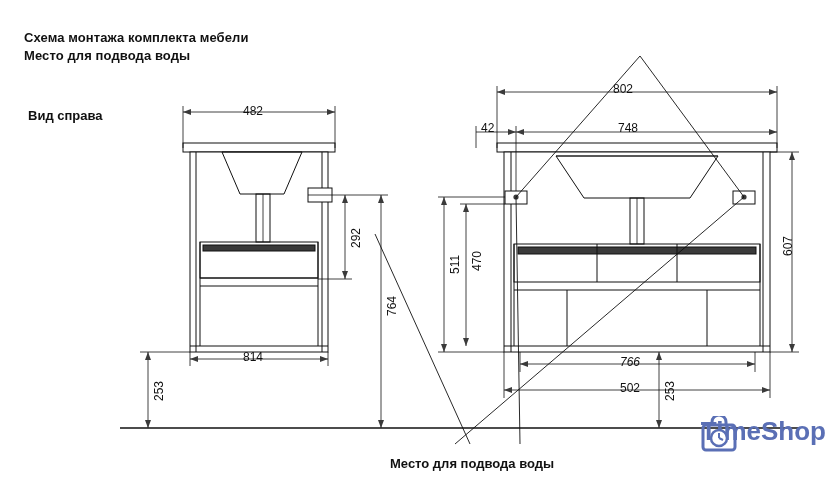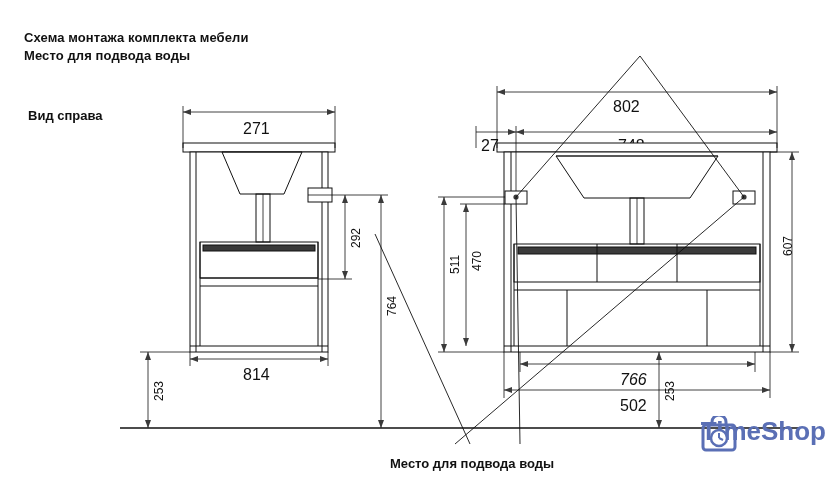--- a/index.html
+++ b/index.html
@@ -8,21 +8,21 @@
     background:#ffffff;
     font-family:"Liberation Sans", sans-serif;
     color:#111;
     overflow:hidden;
     position:relative;
   }
   #root{position:absolute;left:0;top:16px;width:840px;height:479px;}
   .txt{position:absolute;white-space:nowrap;}
   .t-head{font-size:13px;font-weight:bold;letter-spacing:0.1px;}
   .t-lbl{font-size:13px;font-weight:bold;}
-  .t-dim{font-size:16px;margin-top:16px;}
+  .t-dim{font-size:12px;}
   .t-dim-v{font-size:12px;transform-origin:0 0;}
   svg{position:absolute;left:0;top:0;}
   .ln{stroke:#111;stroke-width:1;fill:none;}
   .ln-thin{stroke:#111;stroke-width:0.8;fill:none;}
   .ln-thick{stroke:#111;stroke-width:1.6;fill:none;}
   .ln-x{stroke:#111;stroke-width:0.9;fill:none;}
   .fill-d{fill:#3a3a3a;}
   .fill-w{fill:#ffffff;}
   .logo-wrap{position:absolute;right:14px;bottom:48px;display:flex;align-items:center;gap:6px;}
   .logo-txt{font-size:26px;font-weight:bold;color:#5a6fb5;font-family:"Liberation Sans", sans-serif;}
@@ -31,29 +31,29 @@
 <body>
 
 <div id="root">
 
   <div class="txt t-head" style="left:24px;top:14px;">Схема монтажа комплекта мебели</div>
   <div class="txt t-head" style="left:24px;top:32px;">Место для подвода воды</div>
 
   <div class="txt t-lbl" style="left:28px;top:92px;">Вид справа</div>
   <div class="txt t-lbl" style="left:390px;top:440px;">Место для подвода воды</div>
 
-  <div class="txt t-dim" style="left:243px;top:88px;">271</div>
+  <div class="txt t-dim" style="left:243px;top:88px;">482</div>
   <div class="txt t-dim" style="left:243px;top:334px;">814</div>
   <div class="txt t-dim-v" style="left:349px;top:232px;transform:rotate(-90deg);">292</div>
   <div class="txt t-dim-v" style="left:385px;top:300px;transform:rotate(-90deg);">764</div>
   <div class="txt t-dim-v" style="left:152px;top:385px;transform:rotate(-90deg);">253</div>
 
   <div class="txt t-dim" style="left:613px;top:66px;">802</div>
   <div class="txt t-dim" style="left:618px;top:105px;">748</div>
-  <div class="txt t-dim" style="left:481px;top:105px;">27</div>
+  <div class="txt t-dim" style="left:481px;top:105px;">42</div>
   <div class="txt t-dim" style="left:620px;top:339px;font-style:italic;">766</div>
   <div class="txt t-dim" style="left:620px;top:365px;">502</div>
   <div class="txt t-dim-v" style="left:781px;top:240px;transform:rotate(-90deg);">607</div>
   <div class="txt t-dim-v" style="left:448px;top:258px;transform:rotate(-90deg);">511</div>
   <div class="txt t-dim-v" style="left:470px;top:255px;transform:rotate(-90deg);">470</div>
   <div class="txt t-dim-v" style="left:663px;top:385px;transform:rotate(-90deg);">253</div>
 
   <svg width="840" height="479" viewBox="0 0 840 479">
 
     <line class="ln-thick" x1="120" y1="412" x2="800" y2="412"></line>

